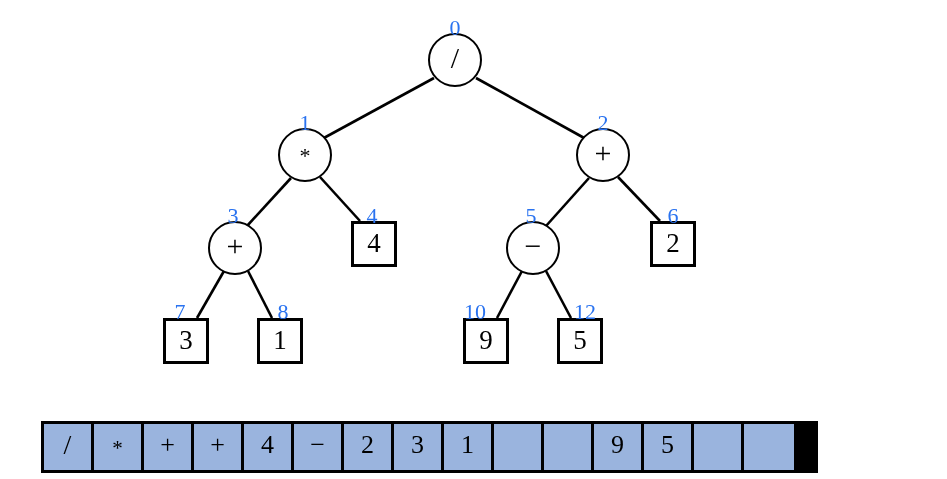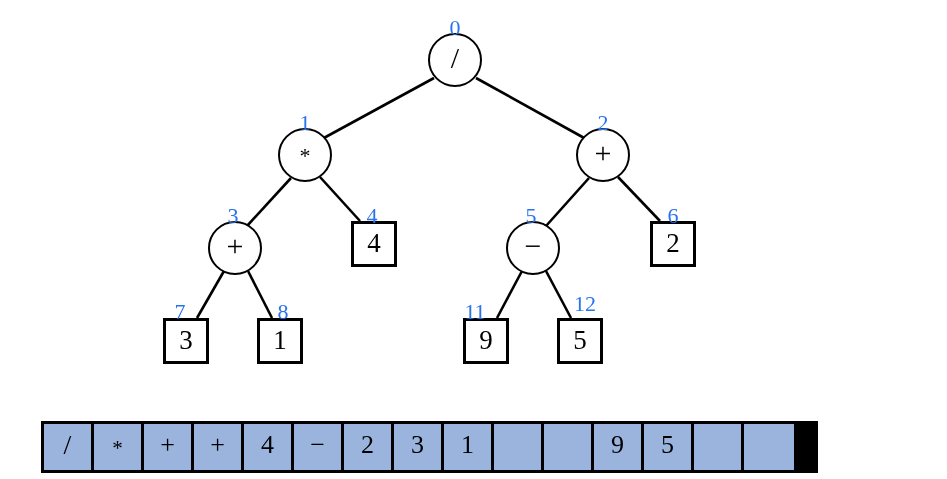--- a/index.html
+++ b/index.html
@@ -172,25 +172,25 @@
           <span class="glyph num">3</span>
         </div>
         <div class="node-index" style="left: 160px; top: 301px; width: 40px; text-align: center; color: rgb(42, 115, 240);">7</div>
         <div class="node box" style="left: 257px; top: 318px;">
           <span class="glyph num">1</span>
         </div>
         <div class="node-index" style="left: 263px; top: 301px; width: 40px; text-align: center; color: rgb(42, 115, 240);">8</div>
         <div class="node box" style="left: 463px; top: 318px;">
           <span class="glyph num">9</span>
         </div>
-        <div class="node-index" style="left: 455px; top: 301px; width: 40px; text-align: center; color: rgb(42, 115, 240);">11</div>
+        <div class="node-index" style="left: 455px; top: 301px; width: 40px; text-align: center; color: rgb(42, 115, 240);">10</div>
         <div class="node box" style="left: 557px; top: 318px;">
           <span class="glyph num">5</span>
         </div>
-        <div class="node-index" style="left: 565px; top: 293px; width: 40px; text-align: center; color: rgb(42, 115, 240);">12</div>
+        <div class="node-index" style="left: 565px; top: 301px; width: 40px; text-align: center; color: rgb(42, 115, 240);">12</div>
       </div>
   </div>
 
   <div id="array-wrap">
     <div id="array">
         <div class="cell" style="background: rgb(154, 180, 222);">
           <span class="cglyph op-div">/</span>
         </div>
         <div class="cell" style="background: rgb(154, 180, 222);">
           <span class="cglyph op-mul">*</span>

